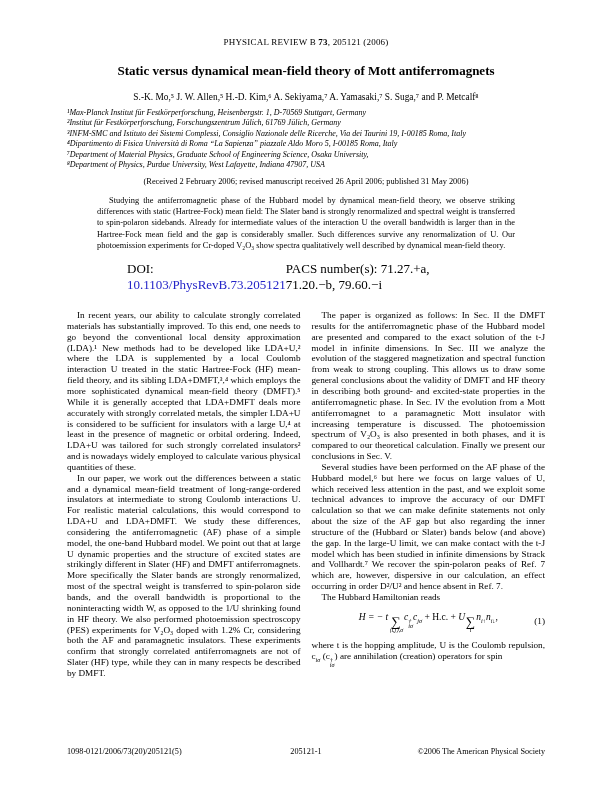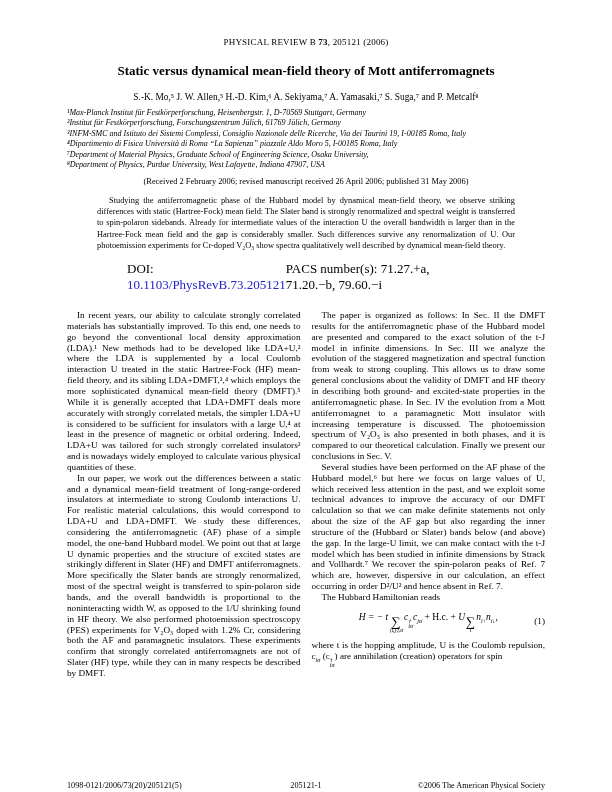--- a/index.html
+++ b/index.html
@@ -108,21 +108,21 @@
     font-style:italic;
   }
   sub.small{font-size:6.2px;font-style:italic;}
   .eq-number{
     position:absolute;
     right:0;top:4px;
     font-size:9.2px;
   }
   .footer{
     position:absolute;
-    left:45px;right:45px;top:774px;
+    left:45px;right:45px;top:740px;
     display:flex;
     justify-content:space-between;
     font-size:8.2px;
   }
   .footer .center{position:absolute;left:0;right:0;text-align:center;}
 </style>
 </head>
 <body>
 
 <div class="page">

